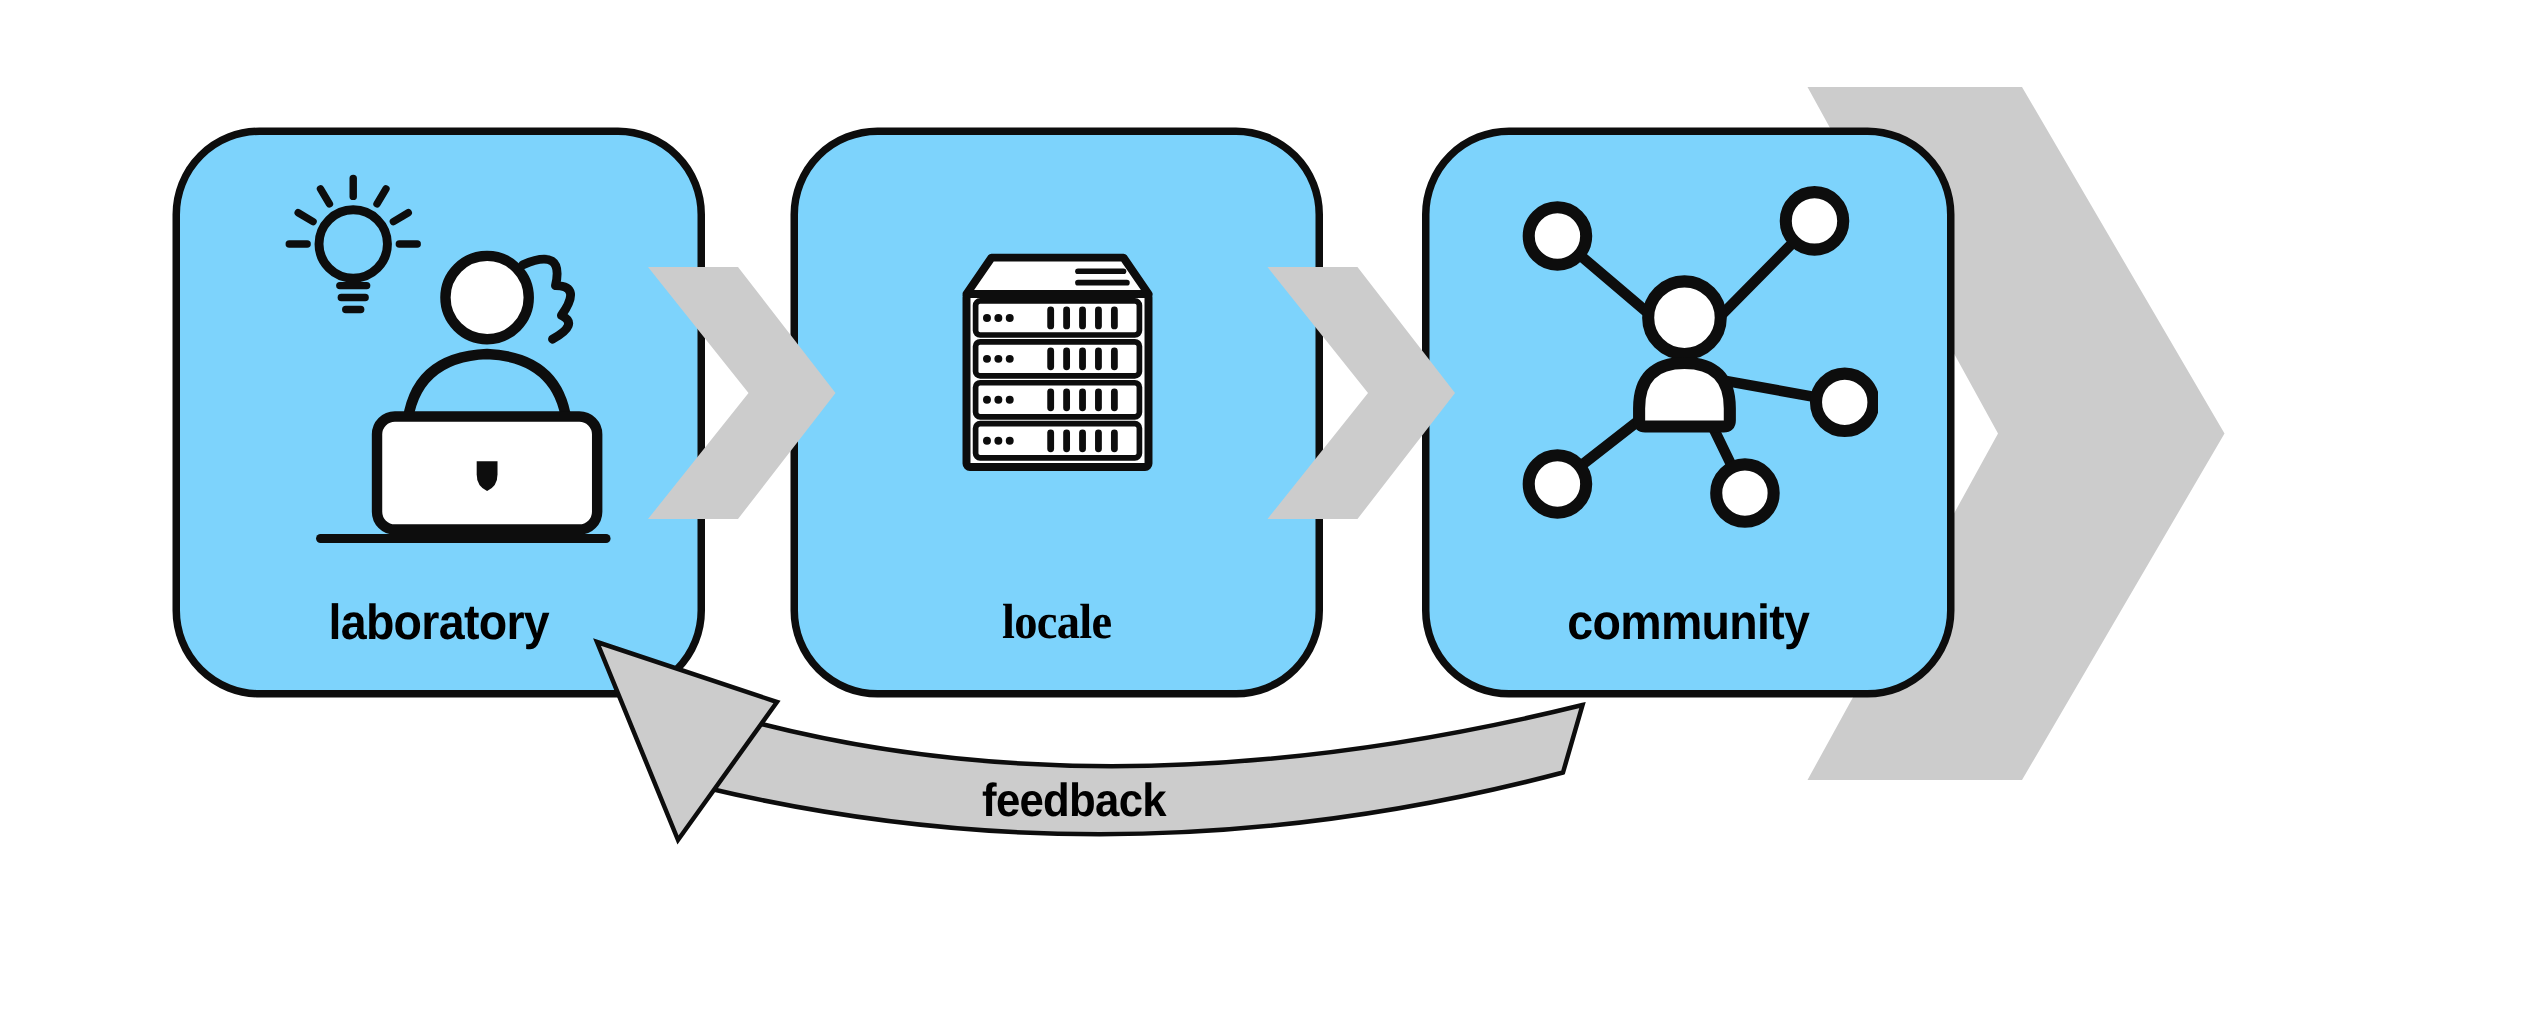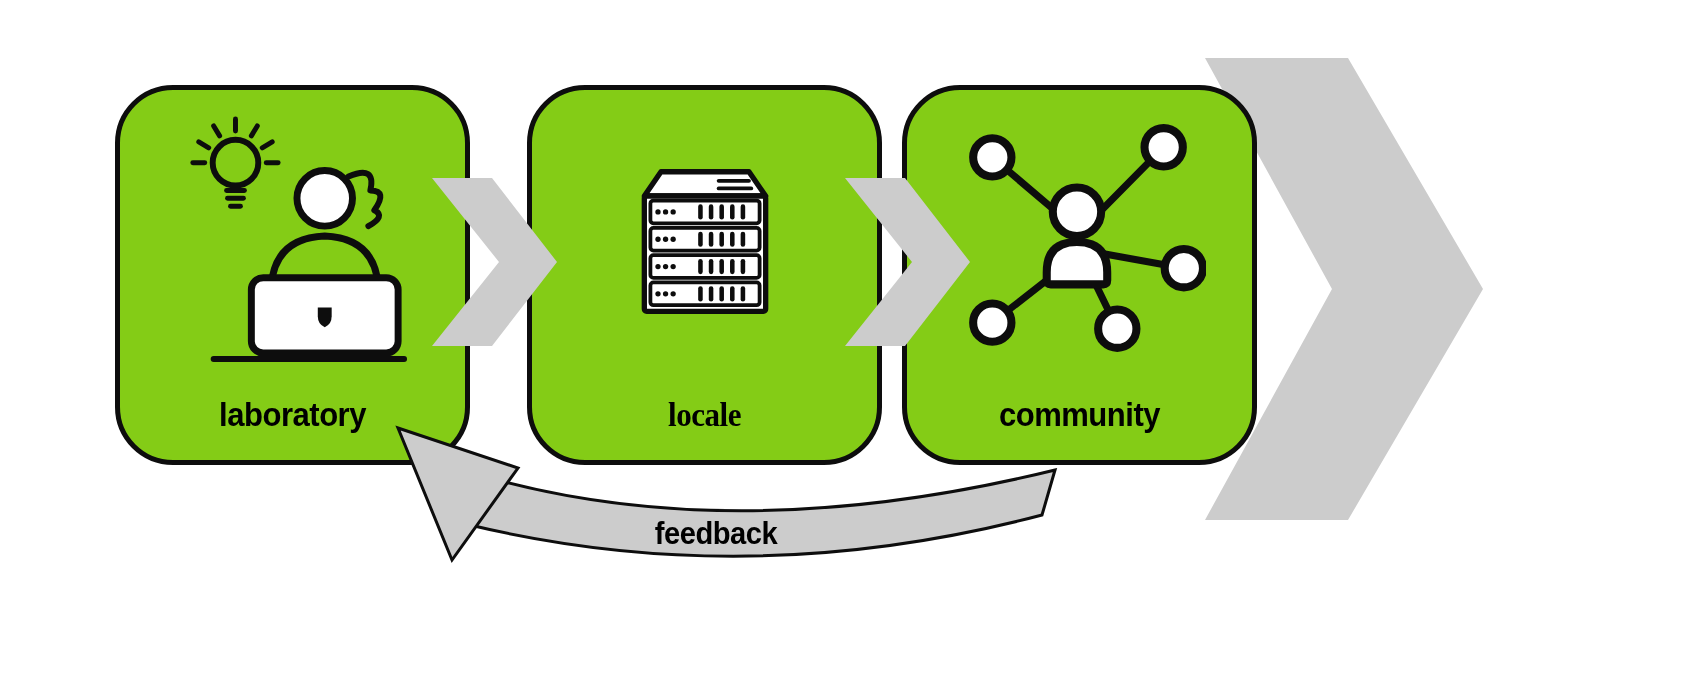--- a/index.html
+++ b/index.html
@@ -19,28 +19,28 @@
   }
   .layer.back  { z-index: 0; }
   .layer.front { z-index: 2; }
 
   .node {
     position: absolute;
     top: 85px;
     width: 355px;
     height: 380px;
     box-sizing: border-box;
-    background: #84cc16;
+    background: #7dd3fc;
     border: 5px solid #0d0d0d;
     border-radius: 58px;
     z-index: 1;
   }
   .node-lab  { left: 115px; }
   .node-loc  { left: 527px; font-family: Liberation Serif, serif; }
-  .node-com  { left: 902px; }
+  .node-com  { left: 948px; }
 
   .icon-wrap {
     height: 268px;
     margin-top: 16px;
     display: flex;
     align-items: center;
     justify-content: center;
   }
 
   .node-label {

